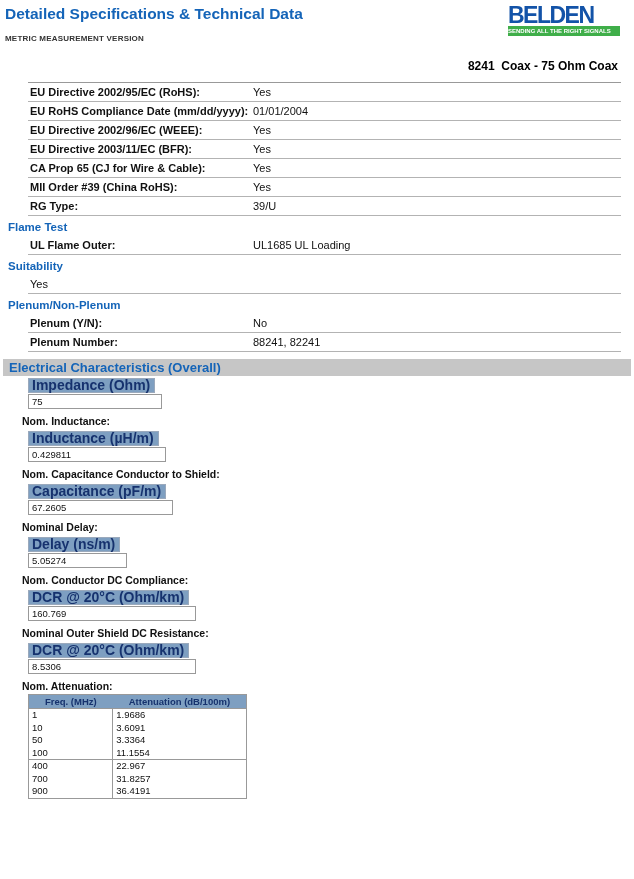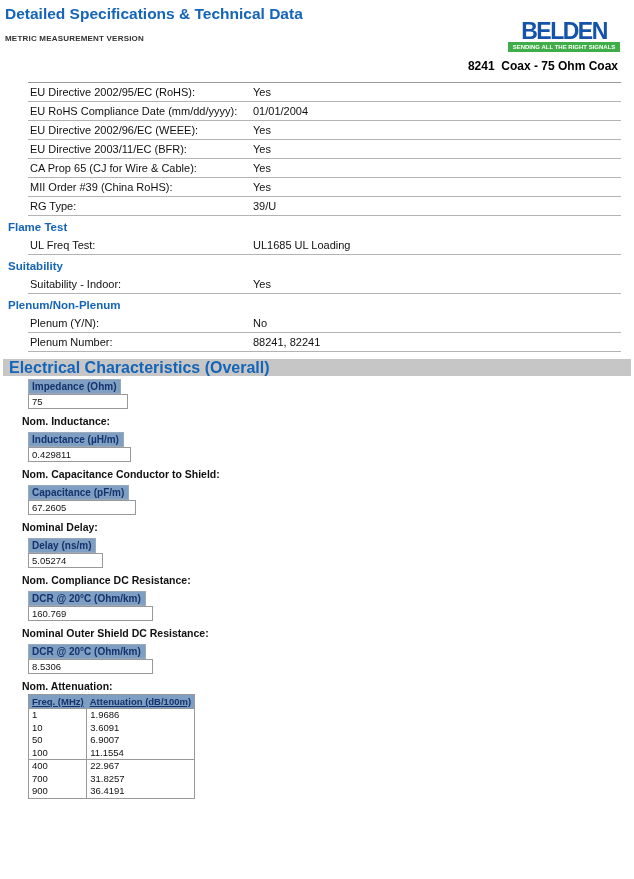--- a/index.html
+++ b/index.html
@@ -14,22 +14,22 @@
   
   .doc-title {
     color: #1464b8; font-size: 15.5px; font-weight: bold;
     margin: 5px 0 0 5px; letter-spacing: 0;
   }
   .doc-subtitle {
     color: #333333; font-size: 8px; font-weight: bold;
     margin: 11px 0 0 5px; letter-spacing: 0.2px;
   }
   .logo {
-    position: absolute; top: 21px; right: 14px; width: 112px;
-    text-align: center;
+    position: absolute; top: 5px; right: 14px; width: 112px;
+    text-align: left;
   }
   .logo-word {
     color: #1353a8; font-weight: bold; font-size: 23px; line-height: 21px;
     letter-spacing: -1.5px; font-stretch: condensed;
   }
   .logo-tag {
     background: #3fae49; color: #ffffff; font-size: 6px; font-weight: bold;
     line-height: 8px; padding: 1px 0; letter-spacing: 0; white-space: nowrap;
     overflow: hidden;
   }
@@ -39,61 +39,61 @@
   }
 
   
   .spec-table { margin: 9px 13px 0 28px; border-top: 1px solid #999; }
   .spec-rows  { margin: 0 13px 0 28px; }
   .spec-row {
     display: flex; align-items: baseline;
     border-bottom: 1px solid #b3b3b3;
     padding: 4px 0 3px 2px; font-size: 11px; line-height: 11px;
   }
-  .spec-row .k { font-weight: normal; width: 223px; flex: none; color: #111; }
+  .spec-row .k { font-weight: bold; width: 223px; flex: none; color: #111; }
   .spec-row .v { color: #111; }
 
   .section-heading {
     color: #1464b8; font-size: 11.5px; font-weight: bold;
     margin: 5px 0 3px 8px; line-height: 12px;
   }
 
   
   .elec-bar {
-    background: #c6c6c6; color: #1464b8; font-weight: bold; font-size: 16px;
+    background: #c6c6c6; color: #1464b8; font-weight: bold; font-size: 13px;
     margin: 7px 3px 0 3px; padding: 2px 0 2px 6px; line-height: 13px;
   }
   .elec { margin-left: 22px; }
   .elec-label {
     font-weight: bold; font-size: 10.5px; color: #111;
     margin: 7px 0 2px 0; line-height: 11px;
   }
 
   
   .svt { display: inline-block; vertical-align: top; margin-left: 6px; }
   .svt-h {
     display: inline-block; background: #7e9fc1; color: #16326e;
-    font-size: 10px; font-weight: bold; line-height: 11px;
+    font-size: 14px; font-weight: bold; line-height: 11px;
     padding: 1px 4px 1px 3px; border: 1px solid #9aa9bc; white-space: nowrap;
   }
   .svt-v {
     display: block; width: calc(100% + 7px);
     border: 1px solid #999; background: #fff;
     font-size: 9.5px; line-height: 11px; padding: 1px 3px; min-height: 14px;
     white-space: nowrap; color: #111;
   }
 
   
   .data-table {
     margin-left: 6px; border-collapse: collapse;
     border: 1px solid #999; font-size: 9.5px;
   }
   .data-table th {
     background: #7e9fc1; color: #16326e; font-weight: bold; text-align: right;
-    padding: 1px 3px; line-height: 11px; border: none; white-space: nowrap; text-decoration: underline;
+    padding: 1px 16px; line-height: 11px; border: none; white-space: nowrap;
   }
   .data-table td {
     padding: 1px 3px; line-height: 10.5px; border: none; color: #111;
     white-space: nowrap;
   }
   .data-table td + td { border-left: 1px solid #999; }
   .data-table tr.group-start td { border-top: 1px solid #999; }
   .data-table tr.body-start td { border-top: 1px solid #999; }
   .col-freq { width: 48px; }
   .col-wide { width: 97px; }
@@ -139,31 +139,30 @@
   <div class="spec-row">
     <span class="k">RG Type:</span>
     <span class="v">39/U</span>
   </div>
 </div>
 
 <div>
   <div class="section-heading">Flame Test</div>
   <div class="spec-rows">
     <div class="spec-row">
-      <span class="k">UL Freq Test:</span>
+      <span class="k">UL Flame Outer:</span>
       <span class="v">UL1685 UL Loading</span>
     </div>
   </div>
 </div>
 
 <div>
   <div class="section-heading">Suitability</div>
   <div class="spec-rows">
     <div class="spec-row">
-      <span class="k">Suitability - Indoor:</span>
       <span class="v">Yes</span>
     </div>
   </div>
 </div>
 
 <div>
   <div class="section-heading">Plenum/Non-Plenum</div>
   <div class="spec-rows">
     <div class="spec-row">
       <span class="k">Plenum (Y/N):</span>
@@ -206,21 +205,21 @@
 
   <div>
     <div class="elec-label">Nominal Delay:</div>
     <div class="svt">
       <span class="svt-h">Delay (ns/m)</span>
       <span class="svt-v">5.05274</span>
     </div>
   </div>
 
   <div>
-    <div class="elec-label">Nom. Compliance DC Resistance:</div>
+    <div class="elec-label">Nom. Conductor DC Compliance:</div>
     <div class="svt">
       <span class="svt-h">DCR @ 20°C (Ohm/km)</span>
       <span class="svt-v">160.769</span>
     </div>
   </div>
 
   <div>
     <div class="elec-label">Nominal Outer Shield DC Resistance:</div>
     <div class="svt">
       <span class="svt-h">DCR @ 20°C (Ohm/km)</span>
@@ -241,21 +240,21 @@
         <tr class="body-start">
             <td>1</td>
             <td>1.9686</td>
           </tr>
         <tr>
             <td>10</td>
             <td>3.6091</td>
           </tr>
         <tr>
             <td>50</td>
-            <td>6.9007</td>
+            <td>3.3364</td>
           </tr>
         <tr>
             <td>100</td>
             <td>11.1554</td>
           </tr>
         <tr class="group-start">
             <td>400</td>
             <td>22.967</td>
           </tr>
         <tr>

